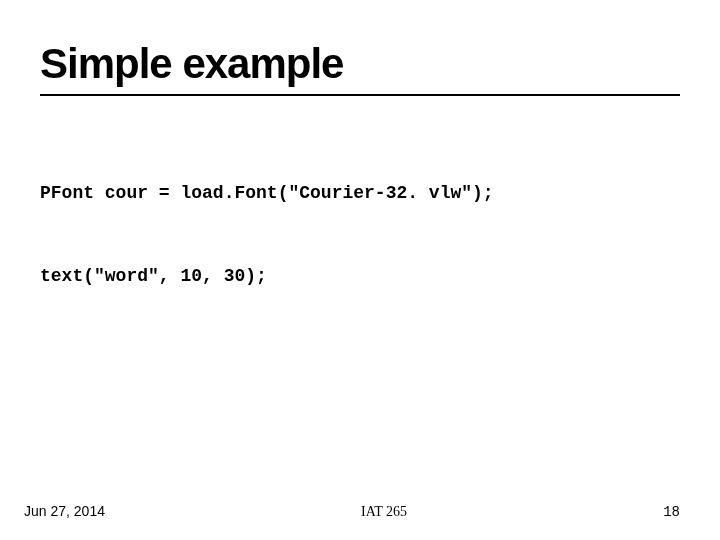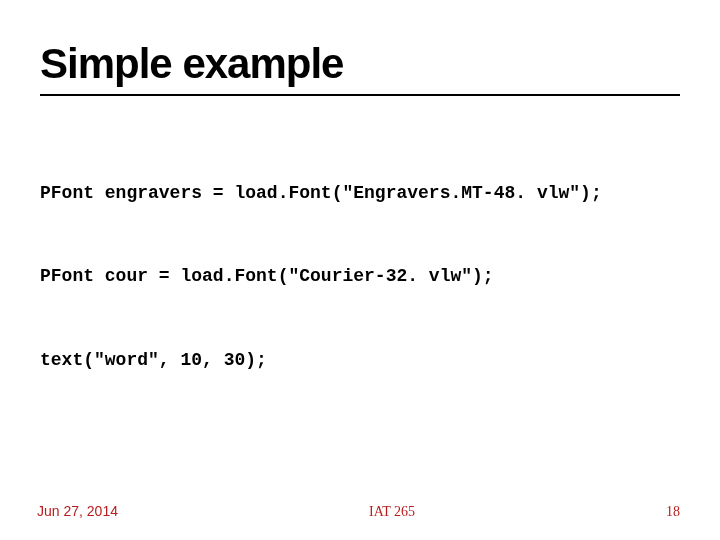--- a/index.html
+++ b/index.html
@@ -26,40 +26,39 @@
   .code {
     font-family: "Courier New", Courier, monospace;
     font-size: 18px;
     font-weight: bold;
     line-height: 1.55;
     white-space: pre;
   }
   .footer {
     position: absolute;
     bottom: 20px;
-    left: 37px;
+    left: 24px;
     right: 40px;
     display: flex;
     justify-content: space-between;
     align-items: baseline;
     font-size: 14px;
-    color: #b91c1c;
+    color: #000000;
   }
   .footer .date { font-family: Arial, Helvetica, sans-serif; }
   .footer .course { font-family: Liberation Serif, serif; }
-  .footer .page { font-family: Liberation Serif, serif; text-align: center; }
+  .footer .page { font-family: Liberation Mono, monospace; text-align: center; }
 </style>
 </head>
 <body>
 
 <div class="slide">
   <h1 class="title">Simple example</h1>
   <hr class="rule">
   <div class="code">
-    <div>PFont engravers = load.Font("Engravers.MT-48. vlw");</div>
     <div>PFont cour = load.Font("Courier-32. vlw");</div>
     <div>text("word", 10, 30);</div>
     
     
   </div>
   <div class="footer">
     <span class="date">Jun 27, 2014</span>
     <span class="course">IAT 265</span>
     <span class="page">18</span>
   </div>

